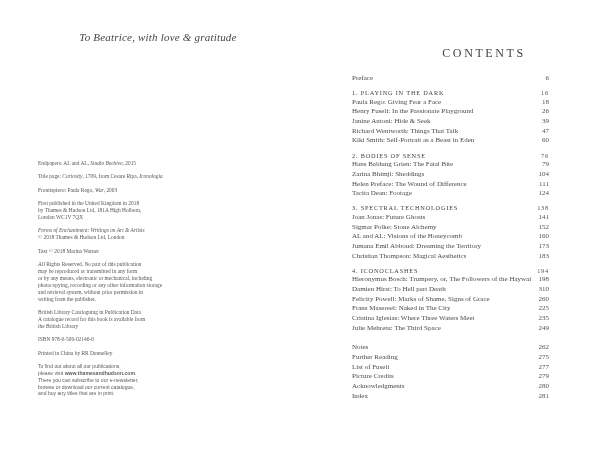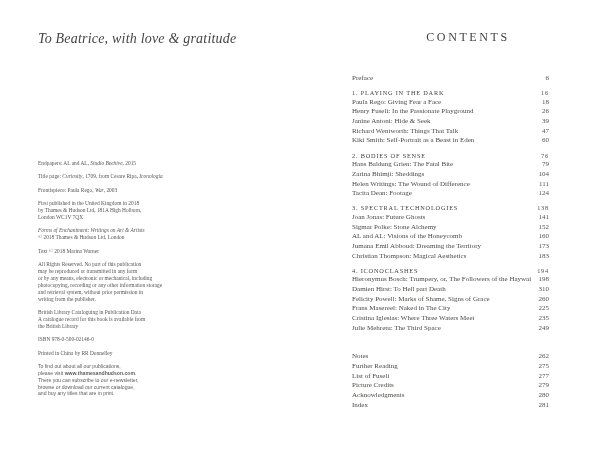--- a/index.html
+++ b/index.html
@@ -8,51 +8,51 @@
     font-family:"Liberation Serif", serif;color:#4a4a48;
     -webkit-font-smoothing:antialiased;
   }
   .page{position:absolute;top:0;bottom:0;}
   .page.left{left:0;width:300px;}
   .page.right{left:300px;width:300px;}
 
   
   .dedication{
     position:absolute;left:38px;top:31px;width:240px;
-    font-style:italic;font-size:14px;color:#454545;letter-spacing:.2px;
+    font-style:italic;font-size:11px;color:#454545;letter-spacing:.2px;text-align:center;
   }
   .colophon{
     position:absolute;left:38px;top:160px;width:190px;
     font-size:5.4px;line-height:6.9px;color:#565656;
   }
   .colophon .cph-p{margin:0 0 6.5px 0;white-space:pre-line;}
   .colophon .sans{font-family:"Liberation Sans",sans-serif;font-size:5.1px;line-height:6.8px;color:#5c5c5c;}
   .i{font-style:italic}
   .b{font-weight:bold}
 
   
   .contents-title{
-    position:absolute;left:70px;top:30px;width:196px;margin:0;
+    position:absolute;left:70px;top:30px;width:196px;margin:16px;
     text-align:center;font-weight:normal;font-size:12px;letter-spacing:2.6px;
     color:#3f3f3f;
   }
   .toc{
     position:absolute;left:52px;top:74px;width:197px;
     font-size:7px;color:#4a4a48;
   }
   .toc-row{
     display:flex;justify-content:space-between;align-items:baseline;
     line-height:9.65px;white-space:nowrap;
   }
   .toc-row .lbl{overflow:hidden;}
   .toc-row .pg{margin-left:8px;color:#525250;}
   .toc-row.sec{
     margin-top:4.5px;font-size:6.3px;letter-spacing:.8px;color:#434341;
   }
-  .toc-row.gap-top{margin-top:19px;text-align:right;}
+  .toc-row.gap-top{margin-top:10px;text-align:right;}
 </style>
 </head>
 <body>
 
 <div class="spread">
   <div class="page left">
     <div class="dedication">To Beatrice, with love &amp; gratitude</div>
     <div class="colophon" id="colophon">
         <div class="cph-p"><span>Endpapers: AL and AL, </span><span class="i">Studio Beehive</span><span>, 2015</span></div>
         <div class="cph-p"><span>Title page: </span><span class="i">Curiosity</span><span>, 1709, from Cesare Ripa, </span><span class="i">Iconologia</span></div>
@@ -119,21 +119,21 @@
         </div>
         <div class="toc-row">
           <span class="lbl">Hans Baldung Grien: The Fatal Bite</span>
           <span class="pg">79</span>
         </div>
         <div class="toc-row">
           <span class="lbl">Zarina Bhimji: Sheddings</span>
           <span class="pg">104</span>
         </div>
         <div class="toc-row">
-          <span class="lbl">Helen Writings: The Wound of Difference</span>
+          <span class="lbl">Helen Preface: The Wound of Difference</span>
           <span class="pg">111</span>
         </div>
         <div class="toc-row">
           <span class="lbl">Tacita Dean: Footage</span>
           <span class="pg">124</span>
         </div>
         <div class="toc-row sec">
           <span class="lbl">3. SPECTRAL TECHNOLOGIES</span>
           <span class="pg">138</span>
         </div>

